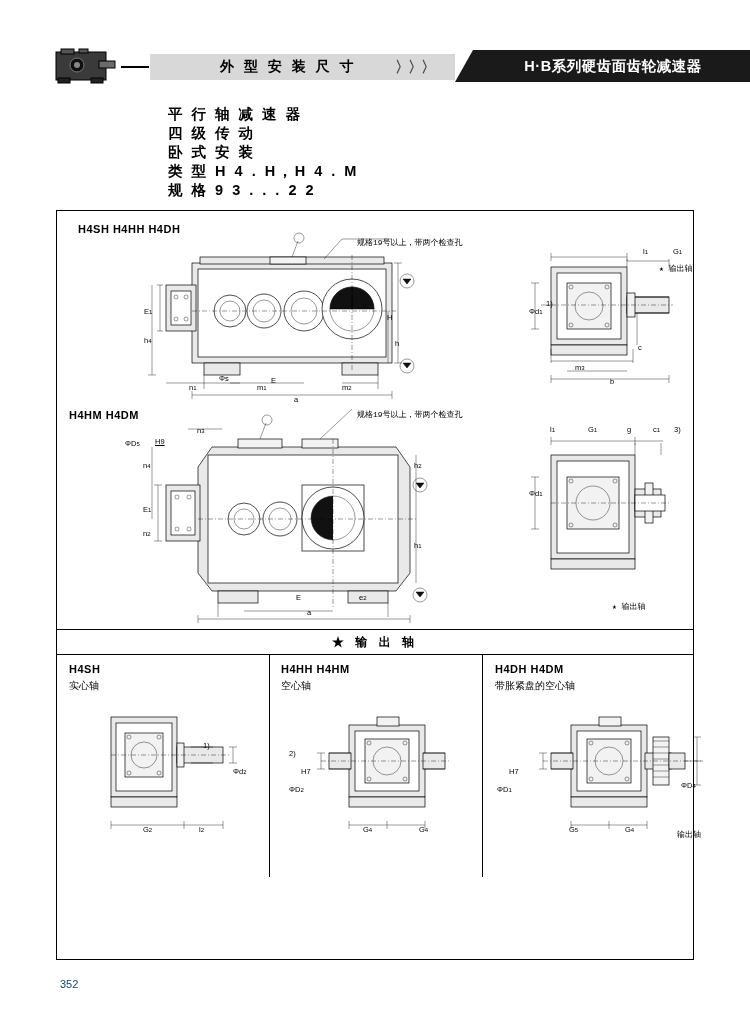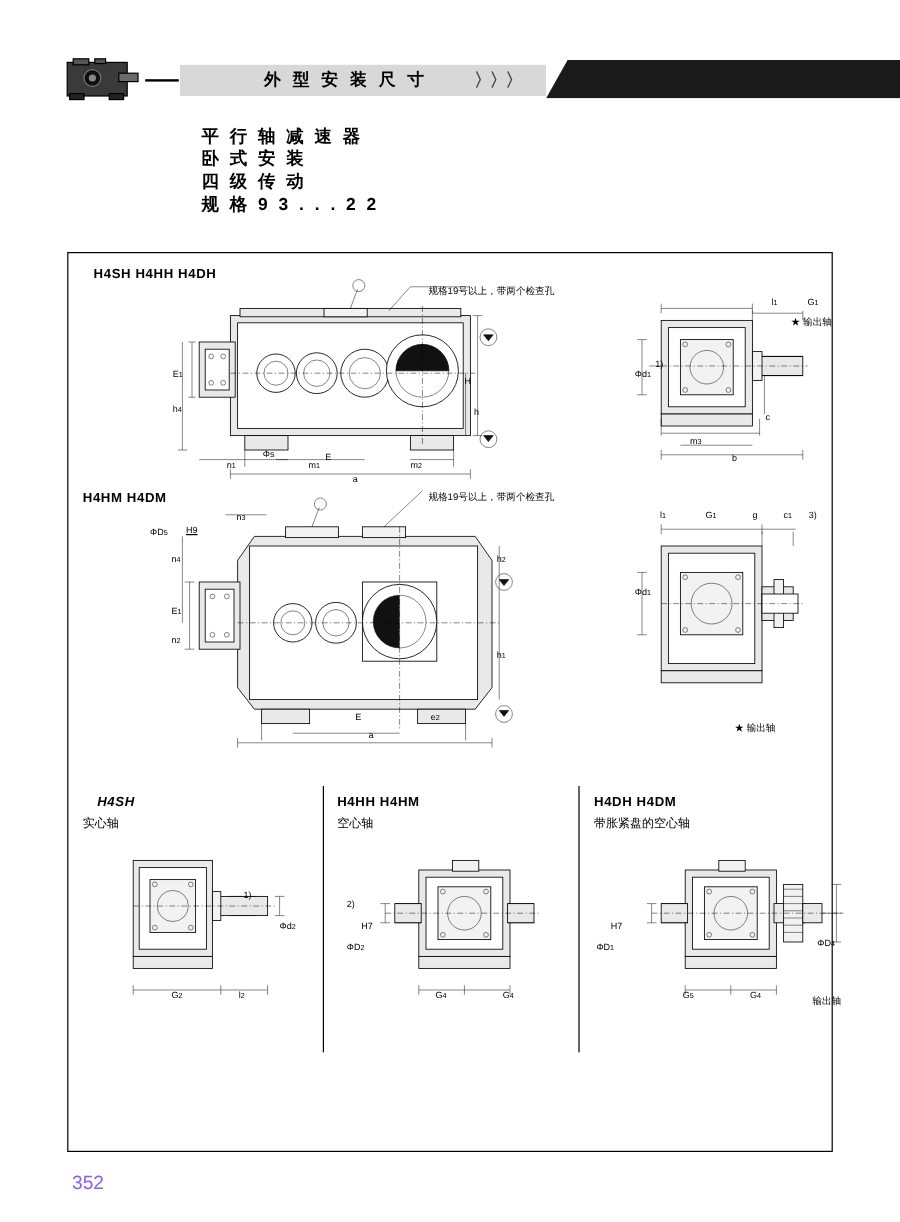--- a/index.html
+++ b/index.html
@@ -78,27 +78,27 @@
   .notes {
     position:absolute; left:0; top:666px; width:100%; height:84px;
     border-top:1px solid #000; padding:8px 0 0 14px;
   }
   .notes div { font-size:10px; line-height:16px; color:#000; }
   .notes .indent { padding-left:14px; }
 
   
   .pageno {
     position:absolute; left:60px; top:978px;
-    font-size:16px; color:#8b5cf6;
+    font-size:11px; color:#0c4a6e;
   }
 
   
   .dwg { position:absolute; }
   .lbl { position:absolute; font-size:7.5px; font-family:"Liberation Sans", sans-serif; color:#000; white-space:nowrap; }
-  .cn6 { position:absolute; font-size:8px; color:#000; white-space:nowrap; }
+  .cn6 { position:absolute; font-size:8px; color:#000; white-space:nowrap;font-family:Liberation Mono, monospace; }
 
   svg { overflow:visible; }
   .ln { stroke:#000; stroke-width:0.7; fill:none; }
   .lnthin { stroke:#000; stroke-width:0.4; fill:none; }
   .dim { stroke:#000; stroke-width:0.4; fill:none; }
   .dash { stroke:#000; stroke-width:0.4; fill:none; stroke-dasharray:5 2 1 2; }
   .fillgray { fill:#e9e9e9; stroke:#000; stroke-width:0.7; }
   .fillgray2 { fill:#f2f2f2; stroke:#000; stroke-width:0.7; }
   .fillwhite { fill:#ffffff; stroke:#000; stroke-width:0.7; }
   .fillblack { fill:#111; stroke:#000; stroke-width:0.5; }
@@ -123,26 +123,28 @@
       </svg>
     </div>
 
     <div class="hdr-rule"></div>
 
     <div class="hdr-grayband"></div>
     <div class="hdr-grayband-title">外 型 安 装 尺 寸</div>
     <div class="chev" style="left:340px;">〉〉〉</div>
 
     <div class="hdr-black"></div>
+    <div class="hdr-black-title">H·B系列硬齿面齿轮减速器</div>
   </div>
 
   <div class="titleblock">
     <div>平 行 轴 减 速 器</div>
+    <div>四 级 传 动</div>
     <div>卧 式 安 装</div>
-    <div>四 级 传 动</div>
+    <div>类 型 H 4 . H，H 4 . M</div>
     <div>规 格 9 3 . . . 2 2</div>
   </div>
 
   <div class="mainbox">
 
     <div class="sec-label" style="left:21px; top:12px;">H4SH  H4HH  H4DH</div>
 
     <div class="cn6" style="left:300px; top:26px;">规格19号以上，带两个检查孔</div>
 
     <div class="dwg" style="left:95px; top:32px;">
@@ -351,25 +353,28 @@
       </svg>
     </div>
     <div class="lbl" style="left:493px; top:214px;">l<span style="font-size:6px">1</span></div>
     <div class="lbl" style="left:531px; top:214px;">G<span style="font-size:6px">1</span></div>
     <div class="lbl" style="left:570px; top:214px;">g</div>
     <div class="lbl" style="left:596px; top:214px;">c<span style="font-size:6px">1</span></div>
     <div class="lbl" style="left:617px; top:214px;">3)</div>
     <div class="lbl" style="left:472px; top:278px;">Φd<span style="font-size:6px">1</span></div>
     <div class="cn6" style="left:555px; top:390px;">★ 输出轴</div>
 
+    <div class="outbanner">
+      <span>★   输  出  轴</span>
+    </div>
 
     <div class="vline" style="left:212px; top:444px; height:222px;"></div>
     <div class="vline" style="left:425px; top:444px; height:222px;"></div>
 
-    <div class="sec-label" style="left:24px; top:452px;font-style:italic;">H4SH</div>
+    <div class="sec-label" style="left:12px; top:452px;">H4SH</div>
     <div class="cn6" style="left:12px; top:468px; font-size:10px;">实心轴</div>
     <div class="dwg" style="left:30px; top:492px;">
       <svg width="180" height="160" viewBox="0 0 180 160">
         <rect x="24" y="14" width="66" height="80" class="fillgray"></rect>
         <rect x="29" y="20" width="56" height="68" class="fillwhite"></rect>
         <rect x="38" y="30" width="38" height="44" class="fillgray2"></rect>
         <circle cx="57" cy="52" r="13" class="lnthin"></circle>
         <circle cx="42" cy="34" r="2" class="lnthin"></circle>
         <circle cx="72" cy="34" r="2" class="lnthin"></circle>
         <circle cx="42" cy="70" r="2" class="lnthin"></circle>

